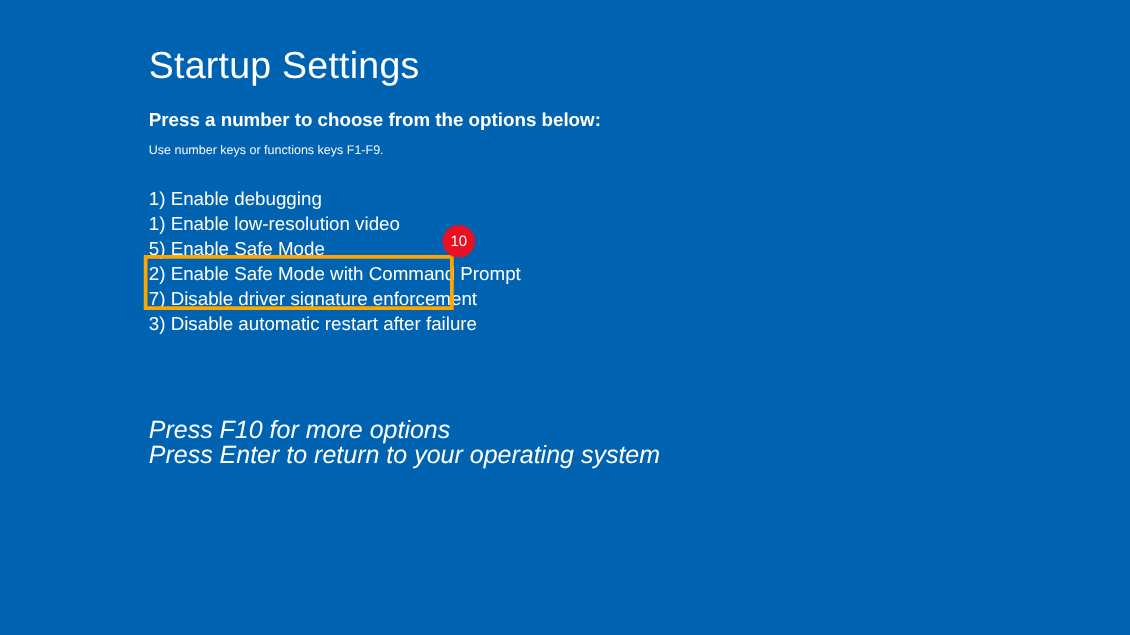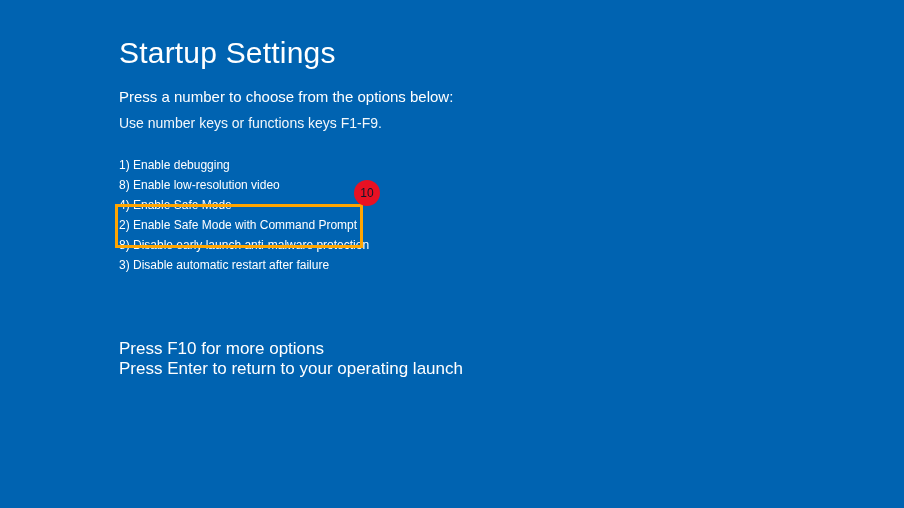--- a/index.html
+++ b/index.html
@@ -20,31 +20,31 @@
       padding: 36px 0 0 119px;
     }
     .title {
       font-size: 30px;
       font-weight: 300;
       letter-spacing: 0.2px;
       margin-bottom: 18px;
     }
     .subtitle {
       font-size: 15px;
-      font-weight: 400;
+      font-weight: 700;
       margin-bottom: 10px;
     }
     .hint {
-      font-size: 14px;
+      font-size: 10px;
       font-weight: 400;
       margin-bottom: 24px;
       opacity: 0.95;
     }
     .options {
-      font-size: 12px;
+      font-size: 15px;
       line-height: 20px;
       font-weight: 400;
     }
     .option-line {
       display: block;
     }
     .highlight-box {
       position: absolute;
       border: 3px solid #FFA500;
       left: 115px;
@@ -59,46 +59,47 @@
       top: 180px;
       width: 26px;
       height: 26px;
       background: #E81123;
       border-radius: 50%;
       display: flex;
       align-items: center;
       justify-content: center;
       font-size: 12px;
       font-weight: 500;
-      color: #0f172a;
+      color: #ffffff;
       pointer-events: none;
     }
     .footer {
       margin-top: 64px;
-      font-size: 17px;
+      font-size: 20px;
       line-height: 20px;
+      font-style: italic;
     }
   </style>
 </head>
 <body>
 
 <div class="container">
   <h1 class="title">Startup Settings</h1>
   <div class="subtitle">Press a number to choose from the options below:</div>
   <div class="hint">Use number keys or functions keys F1-F9.</div>
 
   <div class="options">
     <span class="option-line">1) Enable debugging</span>
-    <span class="option-line">8) Enable low-resolution video</span>
-    <span class="option-line">4) Enable Safe Mode</span>
+    <span class="option-line">1) Enable low-resolution video</span>
+    <span class="option-line">5) Enable Safe Mode</span>
     <span class="option-line">2) Enable Safe Mode with Command Prompt</span>
-    <span class="option-line">8) Disable early launch anti-malware protection</span>
+    <span class="option-line">7) Disable driver signature enforcement</span>
     <span class="option-line">3) Disable automatic restart after failure</span>
   </div>
 
   <div class="footer">
     <div>Press F10 for more options</div>
-    <div>Press Enter to return to your operating launch</div>
+    <div>Press Enter to return to your operating system</div>
   </div>
 </div>
 
 <div class="highlight-box"></div>
 <div class="step-badge">10</div>
 
 </body></html>

